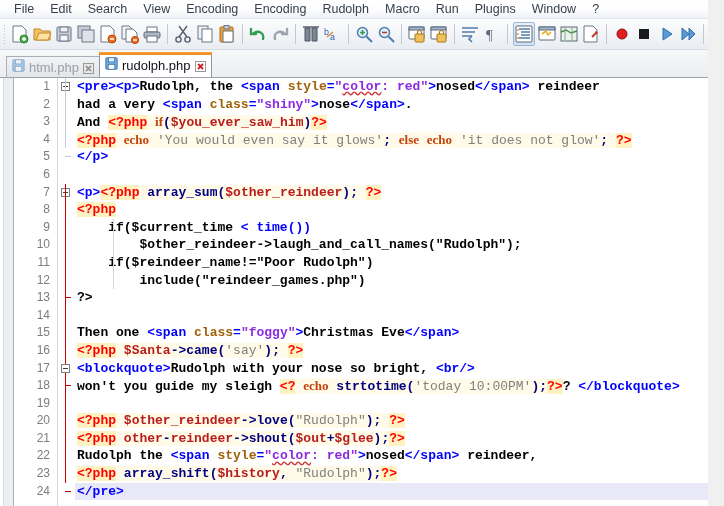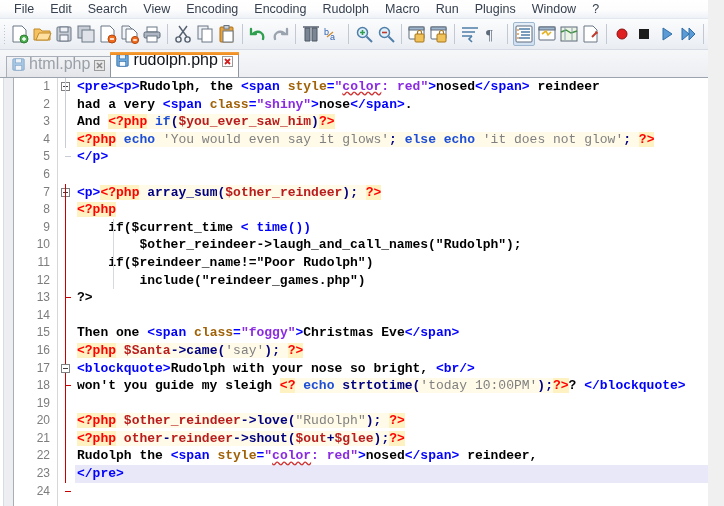--- a/index.html
+++ b/index.html
@@ -30,22 +30,22 @@
   .tb{width:24px;height:24px;margin:0 1px;position:relative;
       display:flex;align-items:center;justify-content:center;box-sizing:border-box;}
   .tb.active{border:1px solid #9fb6cf;border-radius:2px;
              background:linear-gradient(#e4eef9,#cfe0f2);}
   .sep{width:1px;height:20px;background:#c3c9d2;margin:0 4px;flex:0 0 auto;}
 
   
   #tabbar{height:28px;flex:0 0 auto;display:flex;align-items:flex-end;
           background:linear-gradient(#f6f7f9,#eceef2);
           border-bottom:1px solid #9aa3ae;padding-left:6px;box-sizing:border-box;}
-  .tab{height:23px;display:flex;gap:4px;padding:0 5px 0 5px;
-       box-sizing:border-box;font-size:16px;position:relative;
+  .tab{height:23px;display:flex;align-items:center;gap:4px;padding:0 5px 0 5px;
+       box-sizing:border-box;font-size:13px;position:relative;
        border:1px solid #a9b0ba;border-bottom:none;margin-right:-1px;cursor:default;}
   .tab.inactive{background:linear-gradient(#f2f3f5,#e3e5e9);color:#9aa0a8;height:21px;}
   .tab.active{background:#ffffff;color:#10141a;height:25px;border-color:#8d96a1;z-index:3;}
   .tab.active:before{content:"";position:absolute;left:-1px;right:-1px;top:-1px;height:3px;
                      background:linear-gradient(#f7a13c,#ec8a1c);}
   .tab-label{white-space:nowrap;line-height:13px;}
   .tab-x{width:11px;height:11px;display:inline-block;position:relative;}
 
   
   #editor{flex:1 1 auto;display:flex;position:relative;background:#ffffff;overflow:hidden;}
@@ -63,21 +63,21 @@
        box-sizing:border-box;padding-left:2px;}
   .row.cur{background:#e8e8f8;}
 
   
   .tag{color:#0000ff;font-weight:bold;}
   .txt{color:#000000;font-weight:bold;}
   .attr{color:#a16207;font-weight:bold;}
   .val{color:#8a2be2;font-weight:bold;}
   .php{background:#fffbe8;}
   .phptag{color:#ff0000;font-weight:bold;background:#fff2c2;}
-  .kw{color:#1d4ed8;font-weight:bold;}
+  .kw{color:#c2410c;font-weight:bold;font-family:Liberation Serif, serif;}
   .fn{color:#000080;font-weight:bold;}
   .var{color:#b91c1c;font-weight:bold;}
   .str{color:#808080;}
   .punc{color:#000080;font-weight:bold;}
   .sq{text-decoration:underline;text-decoration-style:wavy;text-decoration-color:#d03030;}
 
   
   .foldbox{position:absolute;width:9px;height:9px;border:1px solid #808080;background:#ffffff;
            left:3px;box-sizing:border-box;}
   .foldbox:before{content:"";position:absolute;left:1px;right:1px;top:3px;height:1px;background:#404040;}
@@ -385,20 +385,21 @@
         <div class="row"><span class="txt">?&gt;</span></div>
         <div class="row">&nbsp;</div>
         <div class="row"><span class="txt">Then one </span><span class="tag">&lt;span</span><span class="tag"> </span><span class="attr">class</span><span class="tag">=</span><span class="val">"foggy"</span><span class="tag">&gt;</span><span class="txt">Christmas Eve</span><span class="tag">&lt;/span</span><span class="tag">&gt;</span></div>
         <div class="row"><span class="phptag">&lt;?php</span><span class="php"> </span><span class="var php">$Santa</span><span class="punc php">-</span><span class="punc php">&gt;</span><span class="fn php">came</span><span class="punc php">(</span><span class="str php">'say'</span><span class="punc php">)</span><span class="punc php">;</span><span class="php"> </span><span class="phptag">?&gt;</span></div>
         <div class="row"><span class="tag">&lt;blockquote</span><span class="tag">&gt;</span><span class="txt">Rudolph with your nose so bright, </span><span class="tag">&lt;br</span><span class="tag">/</span><span class="tag">&gt;</span></div>
         <div class="row"><span class="txt">won't you guide my sleigh </span><span class="phptag">&lt;?</span><span class="php"> </span><span class="kw php">echo</span><span class="php"> </span><span class="fn php">strtotime</span><span class="punc php">(</span><span class="str php">'today 10:00PM'</span><span class="punc php">)</span><span class="punc php">;</span><span class="phptag">?&gt;</span><span class="txt">? </span><span class="tag">&lt;/blockquote</span><span class="tag">&gt;</span></div>
         <div class="row">&nbsp;</div>
         <div class="row"><span class="phptag">&lt;?php</span><span class="php"> </span><span class="var php">$other_reindeer</span><span class="punc php">-</span><span class="punc php">&gt;</span><span class="fn php">love</span><span class="punc php">(</span><span class="str php">"Rudolph"</span><span class="punc php">)</span><span class="punc php">;</span><span class="php"> </span><span class="phptag">?&gt;</span></div>
         <div class="row"><span class="phptag">&lt;?php</span><span class="php"> </span><span class="var php">other</span><span class="punc php">-</span><span class="var php">reindeer</span><span class="punc php">-</span><span class="punc php">&gt;</span><span class="fn php">shout</span><span class="punc php">(</span><span class="var php">$out</span><span class="punc php">+</span><span class="var php">$glee</span><span class="punc php">)</span><span class="punc php">;</span><span class="phptag">?&gt;</span></div>
         <div class="row"><span class="txt">Rudolph the </span><span class="tag">&lt;span</span><span class="tag"> </span><span class="attr">style</span><span class="tag">=</span><span class="val">"</span><span class="val sq">color</span><span class="val">: </span><span class="val">red</span><span class="val">"</span><span class="tag">&gt;</span><span class="txt">nosed</span><span class="tag">&lt;/span</span><span class="tag">&gt;</span><span class="txt"> reindeer,</span></div>
+        <div class="row"><span class="phptag">&lt;?php</span><span class="php"> </span><span class="fn php">array_shift</span><span class="punc php">(</span><span class="var php">$history</span><span class="punc php">,</span><span class="php"> </span><span class="str php">"Rudolph"</span><span class="punc php">)</span><span class="punc php">;</span><span class="phptag">?&gt;</span></div>
         <div class="row cur"><span class="tag">&lt;/pre</span><span class="tag">&gt;</span></div>
         <div class="indentguide" style="position: absolute; left: 38px; top: 140.8px; height: 17.6px;"></div>
         <div class="indentguide" style="position: absolute; left: 38px; top: 158.4px; height: 17.6px;"></div>
         <div class="indentguide" style="position: absolute; left: 38px; top: 176px; height: 17.6px;"></div>
         <div class="indentguide" style="position: absolute; left: 38px; top: 193.6px; height: 17.6px;"></div>
       </div>
   </div>
 
 </div>
 

